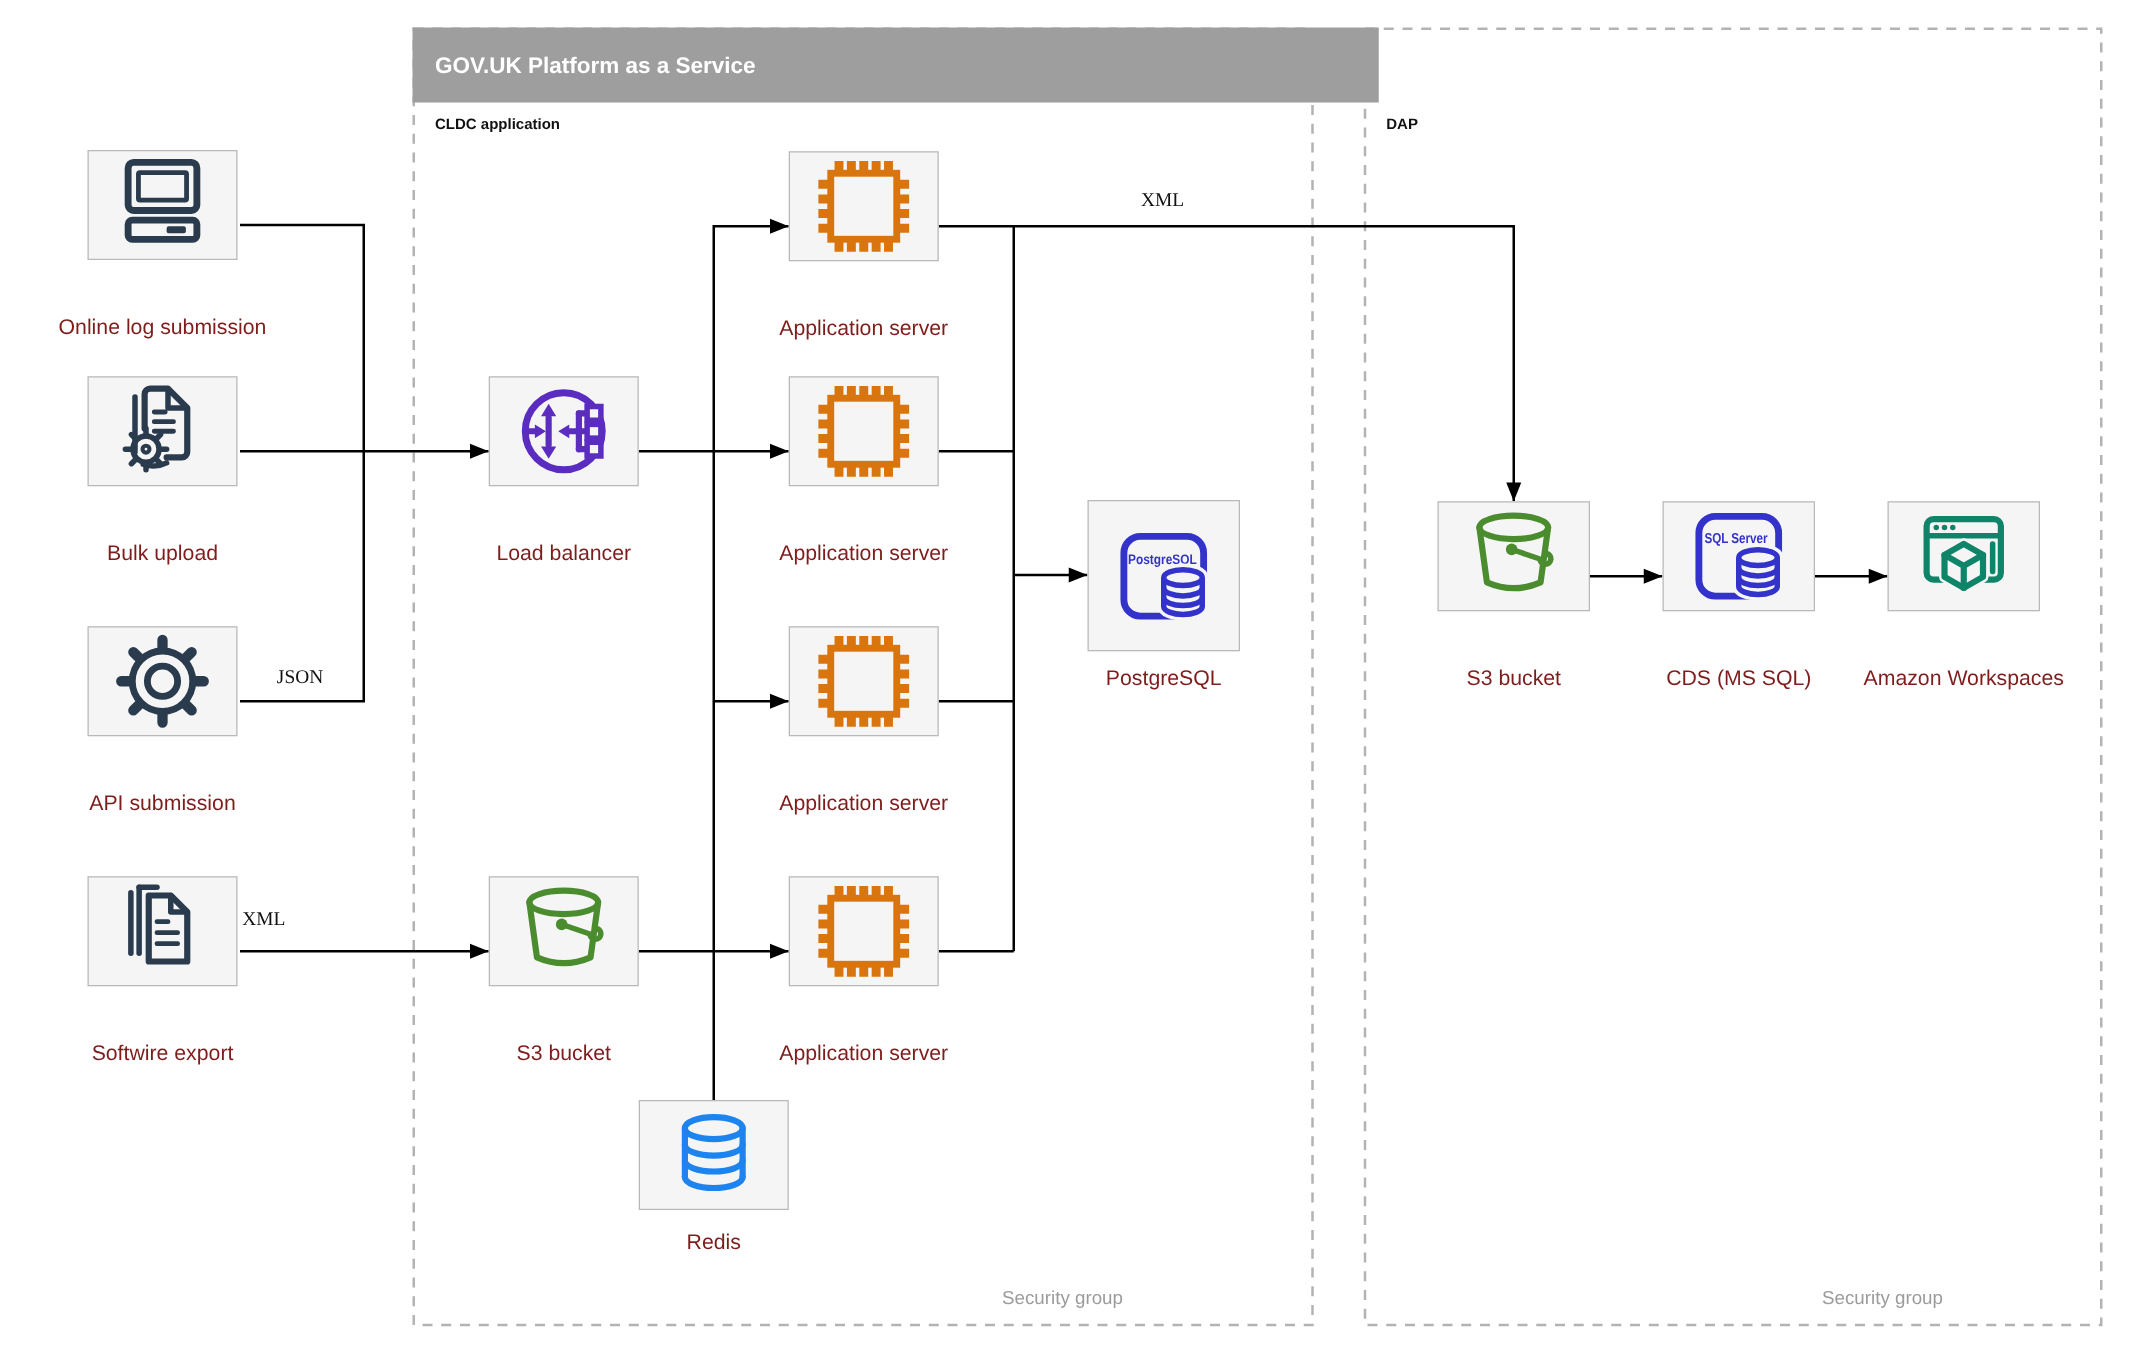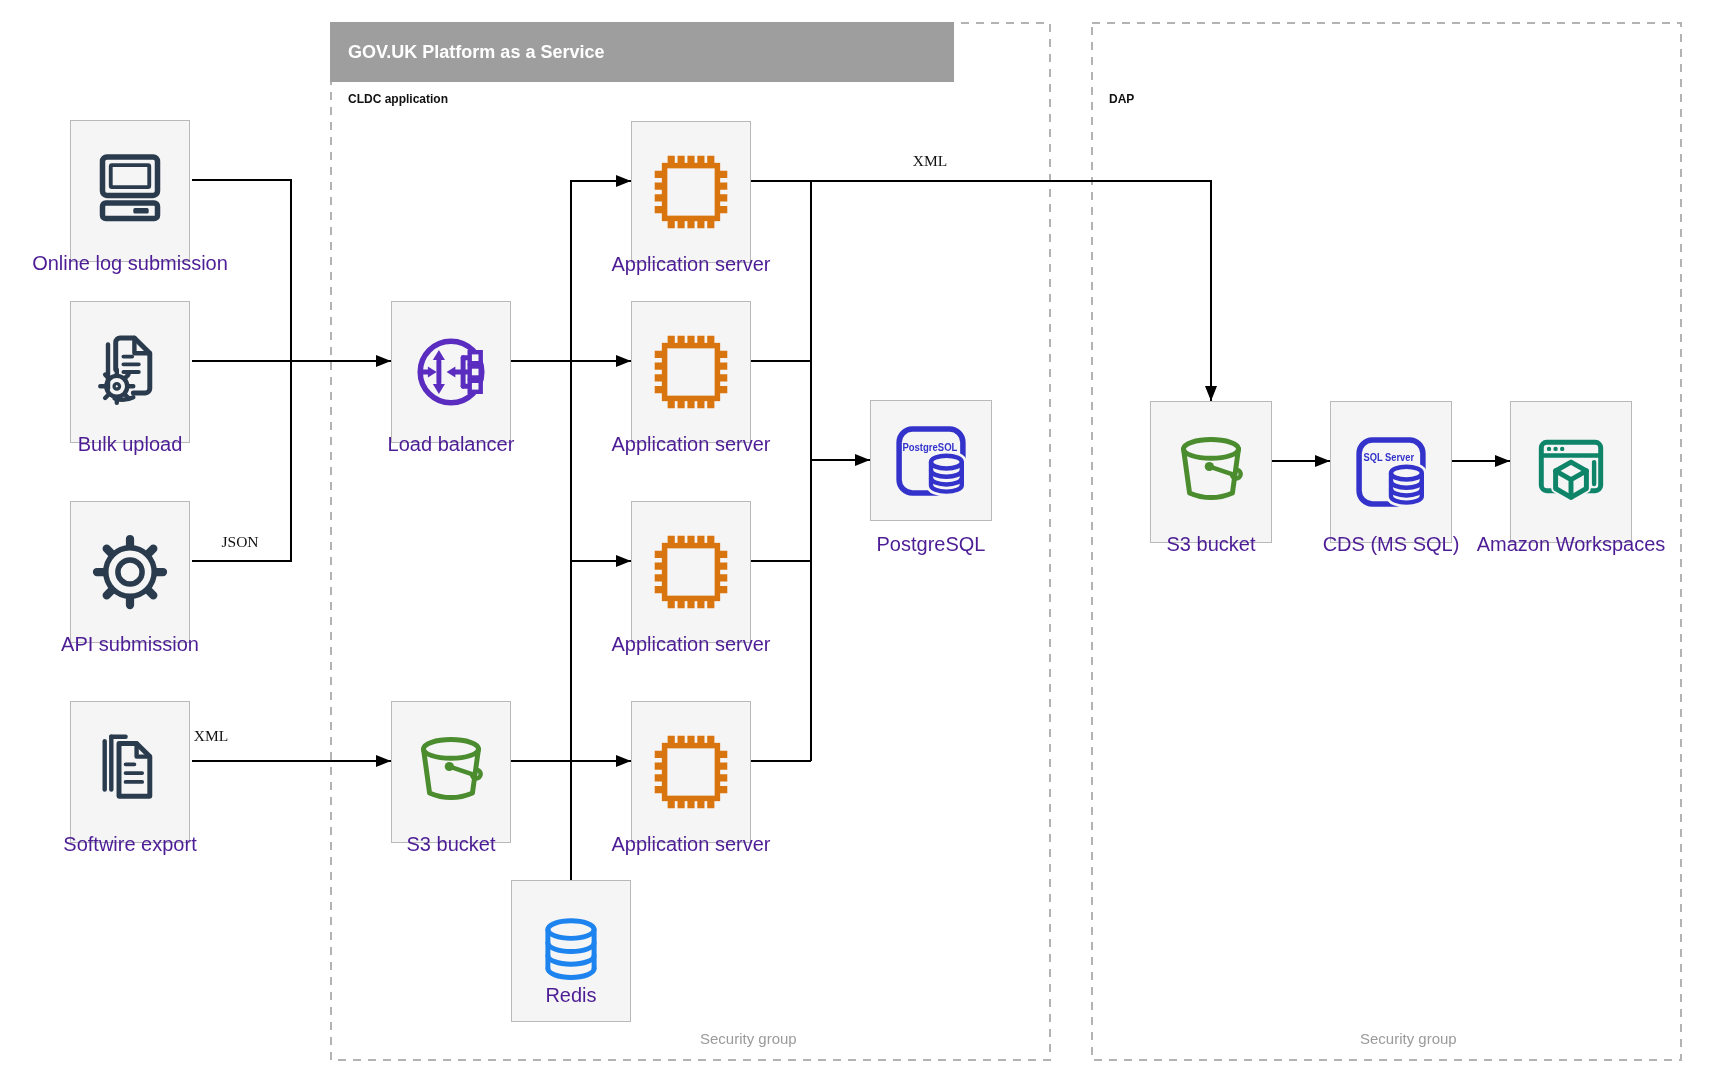--- a/index.html
+++ b/index.html
@@ -4,26 +4,26 @@
 <style>
   html,body{margin:0;padding:0;background:#fff;}
   body{font-family:"Liberation Sans", sans-serif;color:#111;}
   #canvas{position:relative;width:1712px;height:1082px;background:#fff;overflow:hidden;}
   #wires{position:absolute;left:0;top:0;z-index:1;}
   .chead{position:absolute;z-index:2;height:60px;background:var(--c-header,#9e9e9e);color:#fff;
          font-size:18px;font-weight:bold;display:flex;align-items:center;padding-left:18px;
          box-sizing:border-box;}
   .csub{position:absolute;z-index:2;font-size:12px;font-weight:bold;white-space:nowrap;}
   .cfoot{position:absolute;z-index:2;font-size:15px;color:var(--c-footer_text,#9b9b9b);
-         text-align:left;white-space:nowrap;}
-  .nbox{position:absolute;z-index:2;width:120px;height:142px;box-sizing:border-box;
+         text-align:center;white-space:nowrap;}
+  .nbox{position:absolute;z-index:2;width:120px;height:88px;box-sizing:border-box;
         background:var(--c-node_fill,#f5f5f5);border:1.5px solid var(--c-node_border,#b9b9b9);
         display:flex;align-items:center;justify-content:center;}
   .nlabel{position:absolute;z-index:2;transform:translateX(-50%);white-space:nowrap;
-          font-size:20px;color:#4c1d95;text-align:right;}
+          font-size:17px;color:#7f1d1d;text-align:right;}
   .elabel{position:absolute;z-index:2;transform:translateX(-50%);white-space:nowrap;
           font-size:15.5px;color:#111;font-family:Liberation Serif, serif;}
   text.ictext{font-family:"Liberation Sans", sans-serif;}
 </style>
 </head>
 <body>
 
 <div id="canvas">
 
   <svg id="wires" width="1712" height="1082" viewBox="0 0 1712 1082">
@@ -68,21 +68,21 @@
       <path d="M751,561 L811,561"></path>
       <path d="M751,761 L811,761"></path>
       <path d="M811,181 L811,761"></path>
       <path d="M811,460 L870,460" marker-end="url(#arrow)"></path>
       <path d="M751,181 L1211,181 L1211,401" marker-end="url(#arrow)"></path>
       <path d="M1272,461 L1330,461" marker-end="url(#arrow)"></path>
       <path d="M1452,461 L1510,461" marker-end="url(#arrow)"></path>
     </g>
   </svg>
 
-  <div class="chead" style="left:330px;top:22px;width:624px">GOV.UK Platform as a Service</div>
+  <div class="chead" style="left:330px;top:22px;width:773px">GOV.UK Platform as a Service</div>
   <div class="csub" style="left:348px;top:92px">CLDC application</div>
   <div class="cfoot" style="left:700px;top:1030px;width:300px">Security group</div>
 
   <div class="csub" style="left:1109px;top:92px">DAP</div>
   <div class="cfoot" style="left:1360px;top:1030px;width:292px">Security group</div>
 
   <div class="elabel" style="left:240px;top:533px">JSON</div>
   <div class="elabel" style="left:211px;top:727px">XML</div>
   <div class="elabel" style="left:930px;top:152px">XML</div>
 

